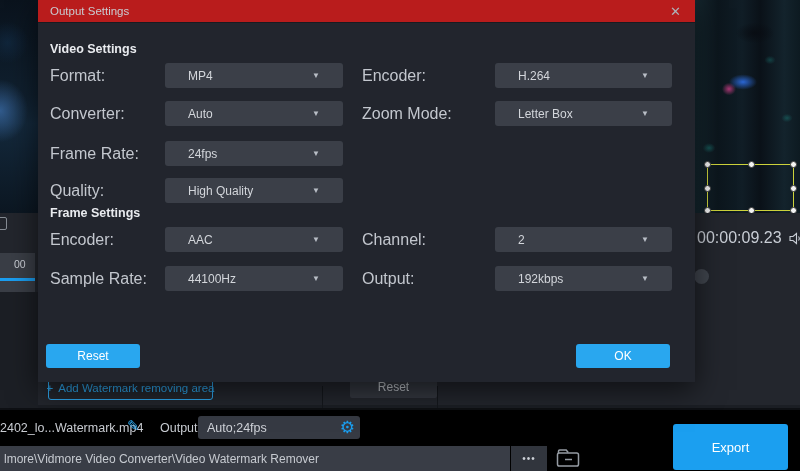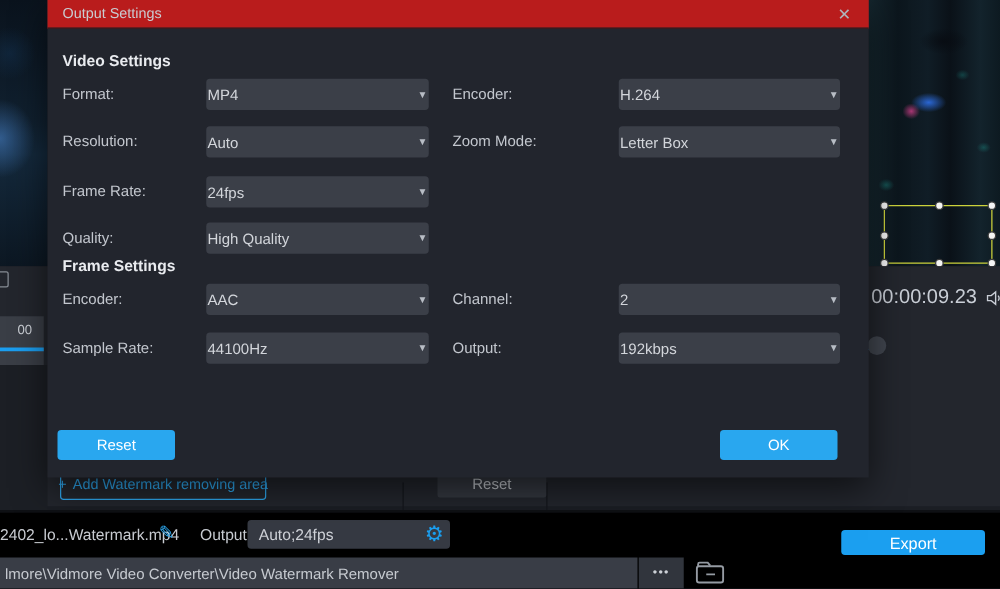--- a/index.html
+++ b/index.html
@@ -65,21 +65,21 @@
   .filename{position:absolute;left:0;top:11px;font-size:12.5px;color:#c9ccd2;}
   .edit-ico{position:absolute;left:127px;top:7px;font-size:15px;color:#2da7ee;cursor:pointer;}
   .out-label{position:absolute;left:160px;top:11px;font-size:12.5px;color:#c8ccd2;}
   .out-field{
     position:absolute;left:198px;top:6px;width:162px;height:23px;background:#363a43;
     border-radius:3px;display:flex;align-items:center;padding:0 9px;cursor:pointer;
   }
   .out-field .val{font-size:12.5px;color:#cfd2d8;}
   .gear-ico{position:absolute;right:5px;top:0px;font-size:17px;color:#1b9ff0;line-height:23px;cursor:pointer;}
   .export-btn{
-    position:absolute;left:673px;top:14px;width:115px;height:20px;background:#1b9ff0;
+    position:absolute;left:673px;top:14px;width:115px;height:46px;background:#1b9ff0;
     border:none;border-radius:3px;color:#fff;font-size:13px;font-family:inherit;cursor:pointer;
   }
   .path-bar{position:absolute;left:0;top:36px;width:510px;height:25px;background:#393d46;display:flex;align-items:center;}
   .path-bar .p{margin-left:4px;font-size:12px;color:#c6cad0;white-space:nowrap;}
   .more-btn{
     position:absolute;left:511px;top:36px;width:36px;height:25px;background:#31353d;border:none;
     color:#cdd1d7;font-size:10px;letter-spacing:1px;cursor:pointer;font-family:inherit;
   }
   .folder-btn{position:absolute;left:556px;top:38px;width:26px;height:20px;background:transparent;border:none;cursor:pointer;padding:0;}
   
@@ -87,24 +87,24 @@
     position:absolute;left:38px;top:0;width:657px;height:382px;background:#22252d;z-index:10;
     box-shadow:0 8px 28px rgba(0,0,0,.6);
   }
   .dlg-header{
     position:absolute;left:0;top:0;width:100%;height:23px;background:#b91c1c;
     border-bottom:1px solid #191b21;
   }
   .dlg-title{position:absolute;left:12px;top:0;line-height:23px;font-size:11.5px;color:#c9ccd1;}
   .dlg-close{position:absolute;right:14px;top:0;line-height:23px;font-size:13px;color:#aeb3ba;cursor:pointer;}
   .heading{position:absolute;font-size:12.5px;font-weight:700;color:#e9ebef;}
-  .lbl{position:absolute;height:25px;line-height:25px;font-size:12px;color:#c3c7ce;}
+  .lbl{position:absolute;height:25px;line-height:25px;font-size:16px;color:#c3c7ce;}
   .dd{
     position:absolute;height:25px;background:#3b3f48;border-radius:3px;cursor:pointer;
-    display:flex;align-items:center;justify-content:space-between;padding:0 1px;
+    display:flex;align-items:center;justify-content:space-between;padding:0 23px;
   }
   .dd .val{font-size:12px;color:#d3d6db;}
   .dd .arr{font-size:8px;color:#b8bdc5;}
   .col-l.lbl{left:12px;}  .col-r.lbl{left:324px;}
   .col-l.dd{left:127px;width:178px;}  .col-r.dd{left:457px;width:177px;}
   .r1{top:63px;} .r2{top:101px;} .r3{top:141px;} .r4{top:178px;} .r5{top:227px;} .r6{top:266px;}
   .btn{
     position:absolute;top:344px;height:24px;background:#29a7ef;border:none;border-radius:3px;
     color:#fff;font-size:12px;font-family:inherit;cursor:pointer;
   }
@@ -196,21 +196,21 @@
     <div class="dd col-l r1">
       <span class="val">MP4</span>
       <span class="arr">▼</span>
     </div>
     <span class="lbl col-r r1">Encoder:</span>
     <div class="dd col-r r1">
       <span class="val">H.264</span>
       <span class="arr">▼</span>
     </div>
 
-    <span class="lbl col-l r2">Resolution:</span>
+    <span class="lbl col-l r2">Converter:</span>
     <div class="dd col-l r2">
       <span class="val">Auto</span>
       <span class="arr">▼</span>
     </div>
     <span class="lbl col-r r2">Zoom Mode:</span>
     <div class="dd col-r r2">
       <span class="val">Letter Box</span>
       <span class="arr">▼</span>
     </div>
 

